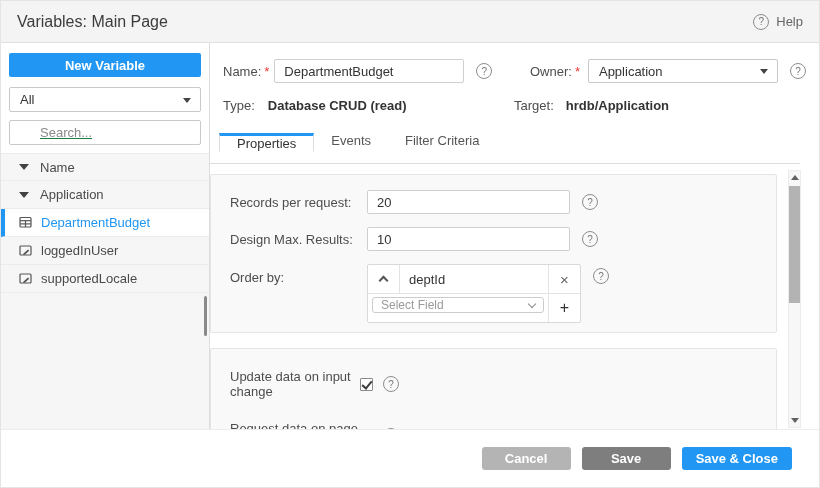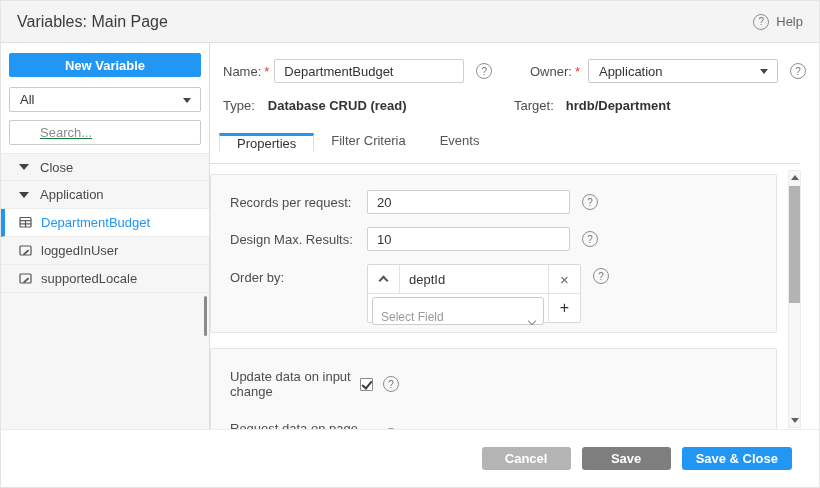--- a/index.html
+++ b/index.html
@@ -73,21 +73,21 @@
 
   
   .orderby{width:214px;border:1px solid #d9d9d9;background:#fff;border-radius:2px;}
   .ob-row1{height:28px;display:flex;align-items:stretch;}
   .ob-sort{width:32px;border-right:1px solid #e3e3e3;display:flex;align-items:center;justify-content:center;cursor:pointer;}
   .chev-up{width:7px;height:7px;border-left:2px solid #555;border-top:2px solid #555;transform:rotate(45deg);margin-top:3px;}
   .ob-field{flex:1;display:flex;align-items:center;padding-left:9px;font-size:13px;color:#333;}
   .ob-remove{width:32px;border-left:1px solid #e3e3e3;display:flex;align-items:center;justify-content:center;color:#666;font-size:15px;cursor:pointer;}
   .ob-row2{height:29px;border-top:1px solid #e3e3e3;display:flex;align-items:stretch;}
   .ob-selectwrap{flex:1;padding:3px 4px;}
-  .ob-select{height:28px;border:1px solid #ccc;border-radius:3px;display:flex;align-items:flex-end;justify-content:space-between;padding:0 8px;font-size:12px;color:#9a9a9a;cursor:pointer;background:#fff;}
+  .ob-select{height:16px;border:1px solid #ccc;border-radius:3px;display:flex;align-items:center;justify-content:space-between;padding:0 8px;font-size:12px;color:#9a9a9a;cursor:pointer;background:#fff;}
   .chev-down{width:6px;height:6px;border-right:1.5px solid #888;border-bottom:1.5px solid #888;transform:rotate(45deg);margin-top:-3px;}
   .ob-add{width:32px;border-left:1px solid #e3e3e3;display:flex;align-items:center;justify-content:center;color:#333;font-size:16px;cursor:pointer;}
 
   
   .cbrow{display:flex;align-items:center;margin-top:8px;}
   .cbrow.second{margin-top:22px;}
   .cbrow .clbl{width:130px;font-size:13px;color:#4d4d4d;flex:0 0 auto;}
   .checkbox{position:relative;width:13px;height:13px;border:1px solid #8a8a8a;background:#fff;border-radius:1px;cursor:pointer;flex:0 0 auto;}
   .checkbox.checked::after{content:"";position:absolute;left:3px;top:0px;width:4px;height:8px;border-right:2px solid #3d3d3d;border-bottom:2px solid #3d3d3d;transform:rotate(40deg);}
   .cbrow .qcircle{margin-left:10px;}
@@ -133,21 +133,21 @@
           <circle cx="5.4" cy="5.4" r="3.9" fill="none" stroke="#777" stroke-width="1.3"></circle>
           <line x1="8.4" y1="8.4" x2="11.6" y2="11.6" stroke="#777" stroke-width="1.3"></line>
         </svg>
         <input type="text" placeholder="Search..." style="">
       </div>
     </div>
     <div class="var-list-region">
       <ul class="var-list">
         <li>
           <span class="caret"></span>
-          <span>Close</span>
+          <span>Name</span>
         </li>
         <li>
           <span class="caret"></span>
           <span>Application</span>
         </li>
         <li class="selected">
           <span class="vicon">
             <svg width="14" height="13" viewBox="0 0 14 13">
               <rect x="1" y="1.5" width="11" height="9.5" rx="1" fill="none" stroke="#555" stroke-width="1.2"></rect>
               <line x1="1" y1="4.7" x2="12" y2="4.7" stroke="#555" stroke-width="1.2"></line>
@@ -196,28 +196,28 @@
           <span class="tri-down"></span>
         </div>
         <span class="qcircle">?</span>
       </div>
       <div class="fgroup f-type">
         <span class="lbl">Type:</span>
         <span class="val">Database CRUD (read)</span>
       </div>
       <div class="fgroup f-target">
         <span class="lbl">Target:</span>
-        <span class="val">hrdb/Department</span>
+        <span class="val">hrdb/Application</span>
       </div>
     </div>
 
     <div class="tabbar">
       <div class="tab active">Properties</div>
+      <div class="tab">Events</div>
       <div class="tab">Filter Criteria</div>
-      <div class="tab">Events</div>
     </div>
 
     <div class="content">
       <div class="groupbox gb1">
         <div class="prow">
           <span class="plbl">Records per request:</span>
           <input class="txt-input" type="text" value="20" style="">
           <span class="qcircle">?</span>
         </div>
         <div class="prow">

